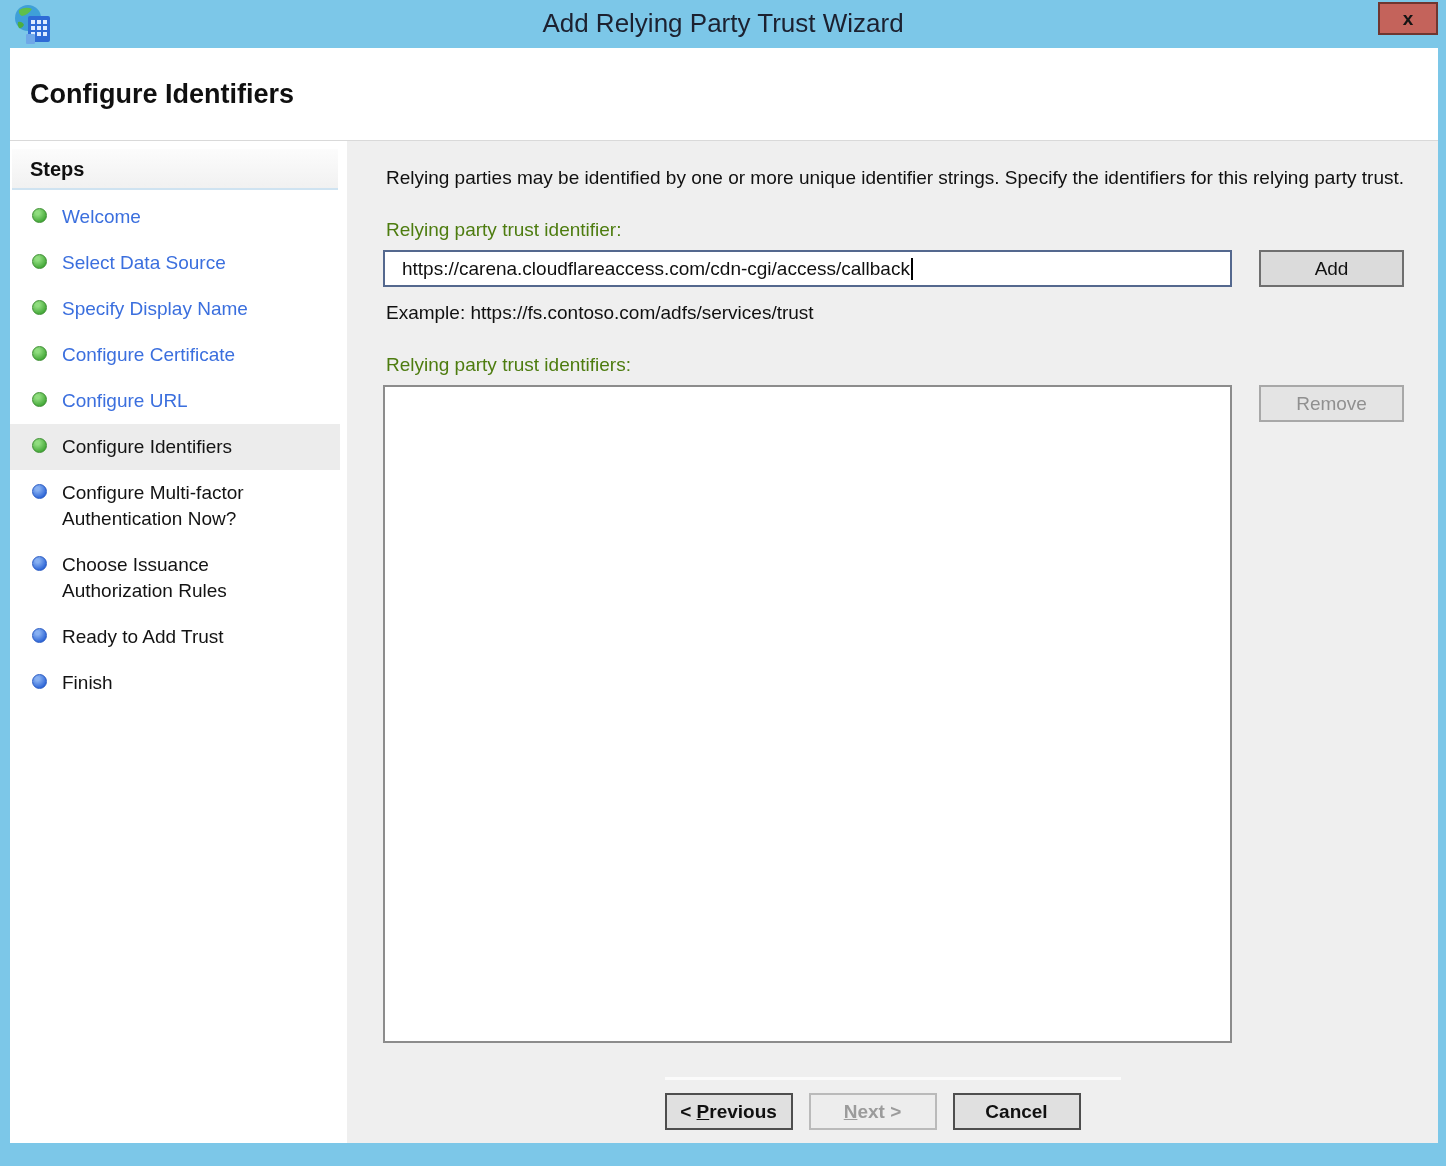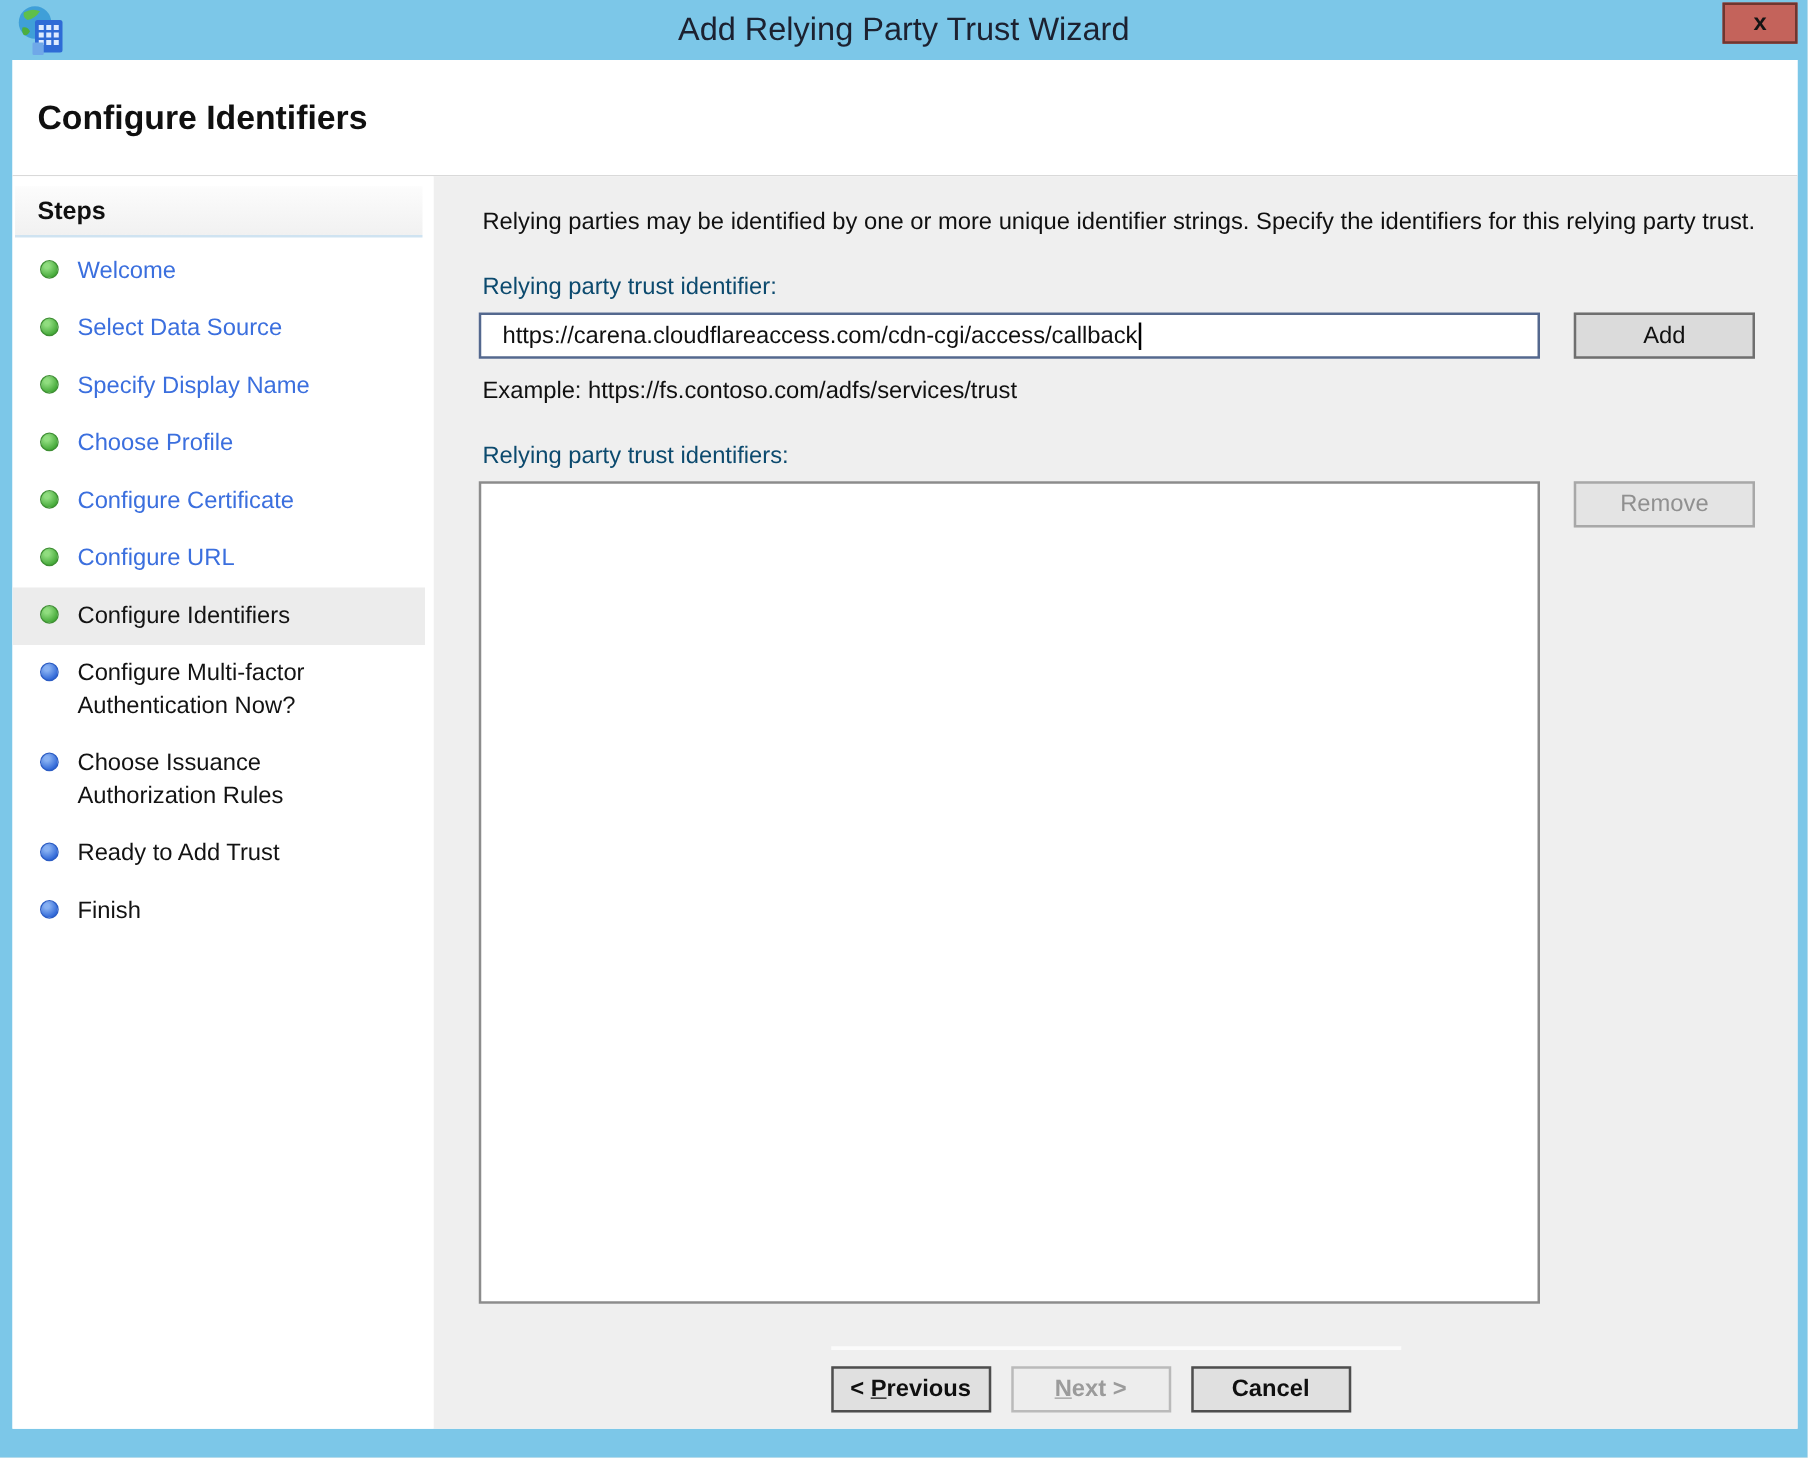--- a/index.html
+++ b/index.html
@@ -56,21 +56,21 @@
     background:radial-gradient(circle at 35% 30%, #87B0F2 15%, #2E66D6 75%);
     border:1px solid #2B5CC4;
   }
   .step.done .lbl{color:#3B6FDE;cursor:pointer;}
   .step.current{background:#ECECEC;}
   .pane-gap{width:7px;flex:none;background:#fff;}
   
   .right{flex:1;min-width:0;background:#EFEFEF;display:flex;flex-direction:column;align-items:center;}
   .content{flex:1;min-height:0;display:flex;flex-direction:column;padding:23px 25px 34px 27px;}
   .intro{margin:0 0 0 3px;font-size:19px;line-height:28px;color:#101010;max-width:1035px;}
-  .fld-label{margin:27px 0 9px 3px;font-size:19px;color:#0c4a6e;}
+  .fld-label{margin:27px 0 9px 3px;font-size:19px;color:#4d7c0f;}
   .fld-label.second{margin-top:30px;}
   .field-row{display:flex;align-items:flex-start;}
   .field-row.grow{flex:1;min-height:0;}
   .textbox{
     flex:1;height:37px;box-sizing:border-box;background:#fff;
     border:2px solid #54688E;display:flex;align-items:center;
     padding:0 17px;font-size:19px;color:#101010;white-space:nowrap;overflow:hidden;
     cursor:text;
   }
   .caret{display:inline-block;width:2px;height:22px;background:#000;margin-left:1px;}
@@ -141,24 +141,20 @@
             <div class="step done">
               <span class="bullet"></span>
               <span class="lbl">Select Data Source</span>
             </div>
             <div class="step done">
               <span class="bullet"></span>
               <span class="lbl">Specify Display Name</span>
             </div>
             <div class="step done">
               <span class="bullet"></span>
-              <span class="lbl">Choose Profile</span>
-            </div>
-            <div class="step done">
-              <span class="bullet"></span>
               <span class="lbl">Configure Certificate</span>
             </div>
             <div class="step done">
               <span class="bullet"></span>
               <span class="lbl">Configure URL</span>
             </div>
             <div class="step current">
               <span class="bullet"></span>
               <span class="lbl">Configure Identifiers</span>
             </div>

